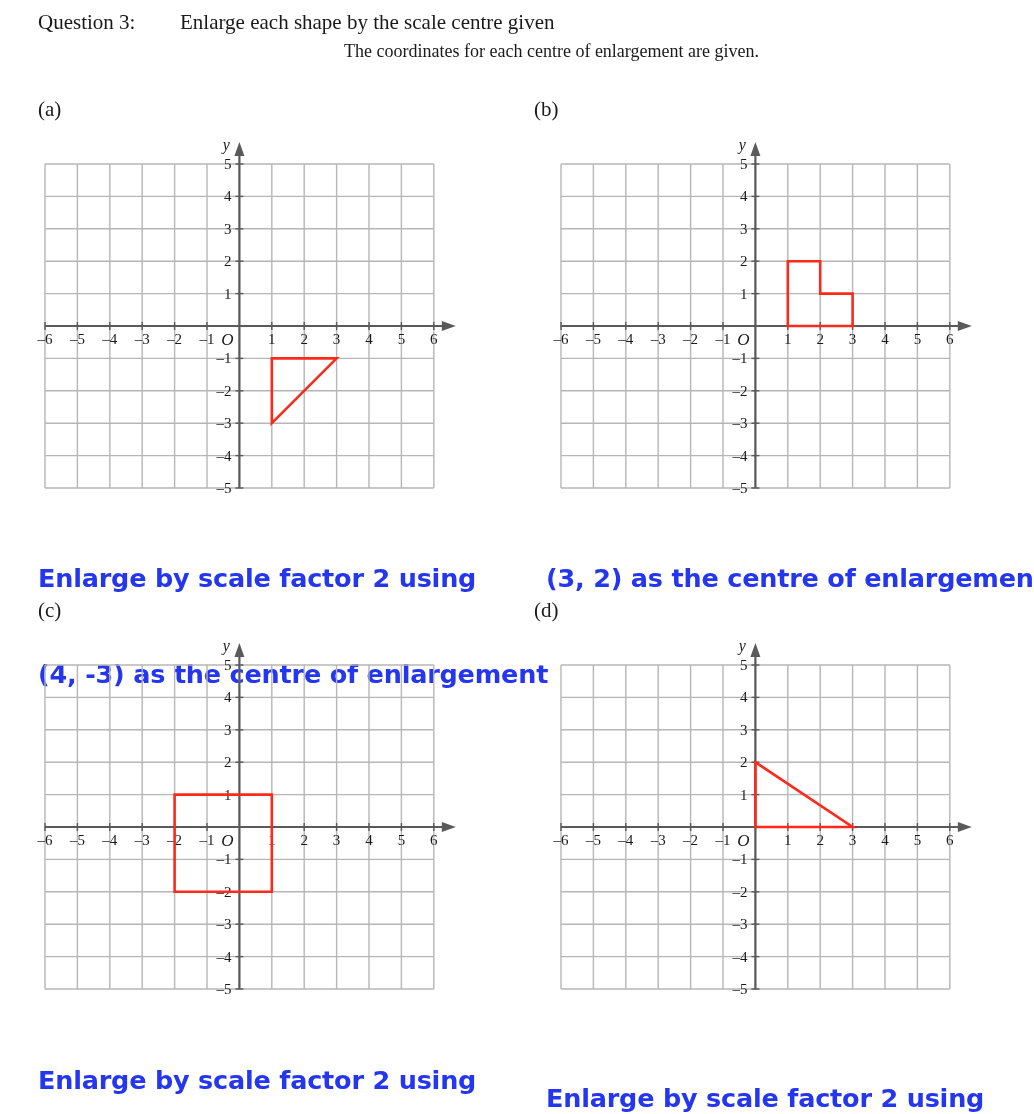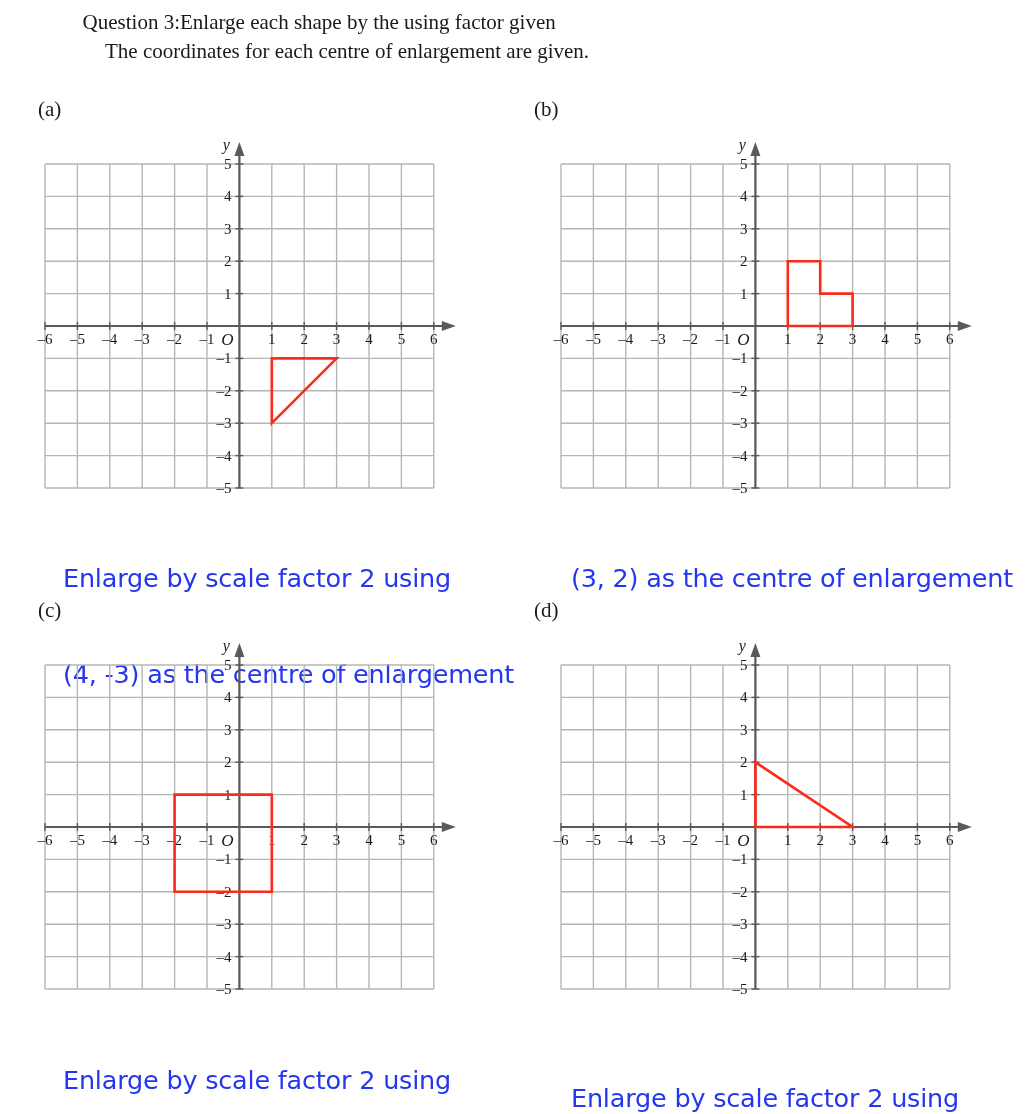--- a/index.html
+++ b/index.html
@@ -26,28 +26,28 @@
     display: flex;
     align-items: baseline;
     font-size: 21px;
     color: #1a1a1a;
     line-height: 29px;
     white-space: pre;
   }
   .q-label {
     width: 142px;
     flex: 0 0 142px;
-    text-align: right;
   }
   .q-line2 {
     margin-left: 67px;
-    font-size: 21px;
+    font-size: 18px;
     color: #1a1a1a;
     line-height: 29px;
     white-space: pre;
+    text-align: center;
   }
 
   
   .panel {
     position: absolute;
   }
   .panel-letter {
     position: absolute;
     font-size: 21px;
     color: #1a1a1a;
@@ -62,22 +62,21 @@
 
   
   .instr {
     position: absolute;
     color: #2436ef;
     font-family: "DejaVu Sans", "Liberation Sans", sans-serif;
     font-size: 25.5px;
     line-height: 32px;
     letter-spacing: -0.2px;
     white-space: pre;
-    font-weight: 400;
-    margin-left: 25px;
+    font-weight: 700;
   }
   .instr div { white-space: pre; }
 
   
   .tick {
     font-family: "Liberation Serif", "DejaVu Serif", serif;
     font-size: 15px;
     fill: #1a1a1a;
   }
   .axlab {
@@ -92,21 +91,21 @@
     font-style: italic;
     fill: #1a1a1a;
   }
 </style>
 </head>
 <body>
 
 <div class="header">
   <div class="header-row">
     <span class="q-label">Question 3:</span>
-    <span>Enlarge each shape by the using factor given</span>
+    <span>Enlarge each shape by the scale centre given</span>
   </div>
   <div class="q-line2">The coordinates for each centre of enlargement are given.</div>
 </div>
 
 <div class="panel" style="left:0;top:0;">
   <div class="panel-letter" style="left:38px;top:97px;">(a)</div>
   <div class="graph-wrap" style="left:36px;top:136px;">
     <svg class="graph" id="svg-a" width="420" height="360" viewBox="0 0 420 360">
         <g>
           <line x1="9" y1="28" x2="9" y2="352" stroke="#b6b6b6" stroke-width="1.4"></line>

